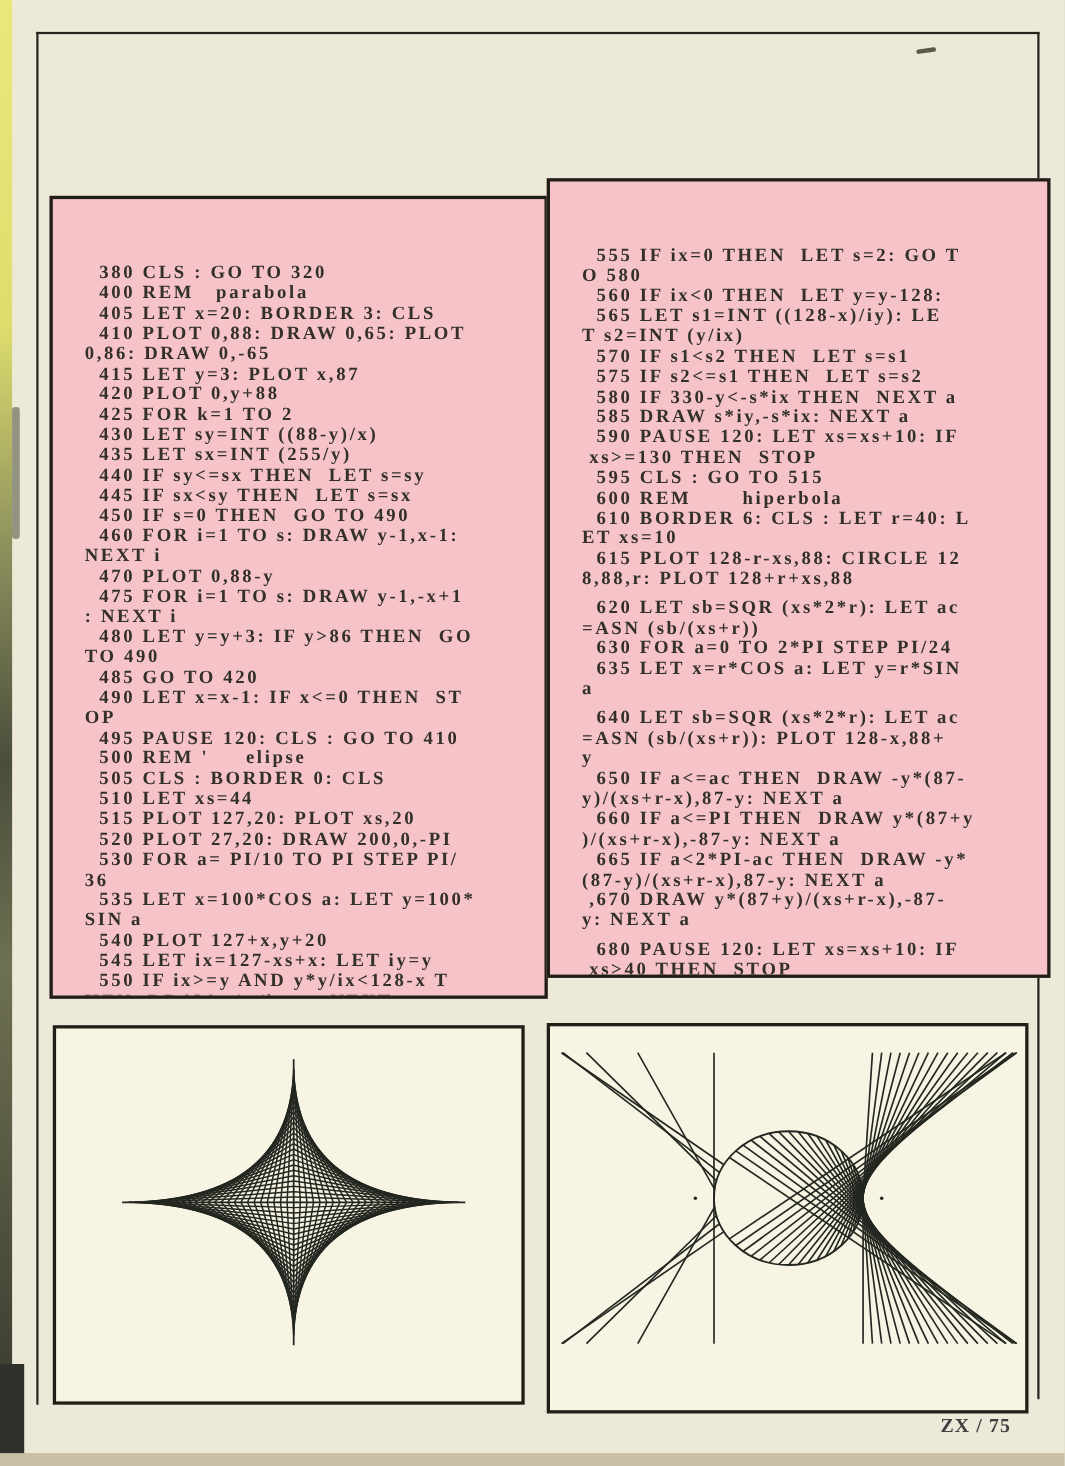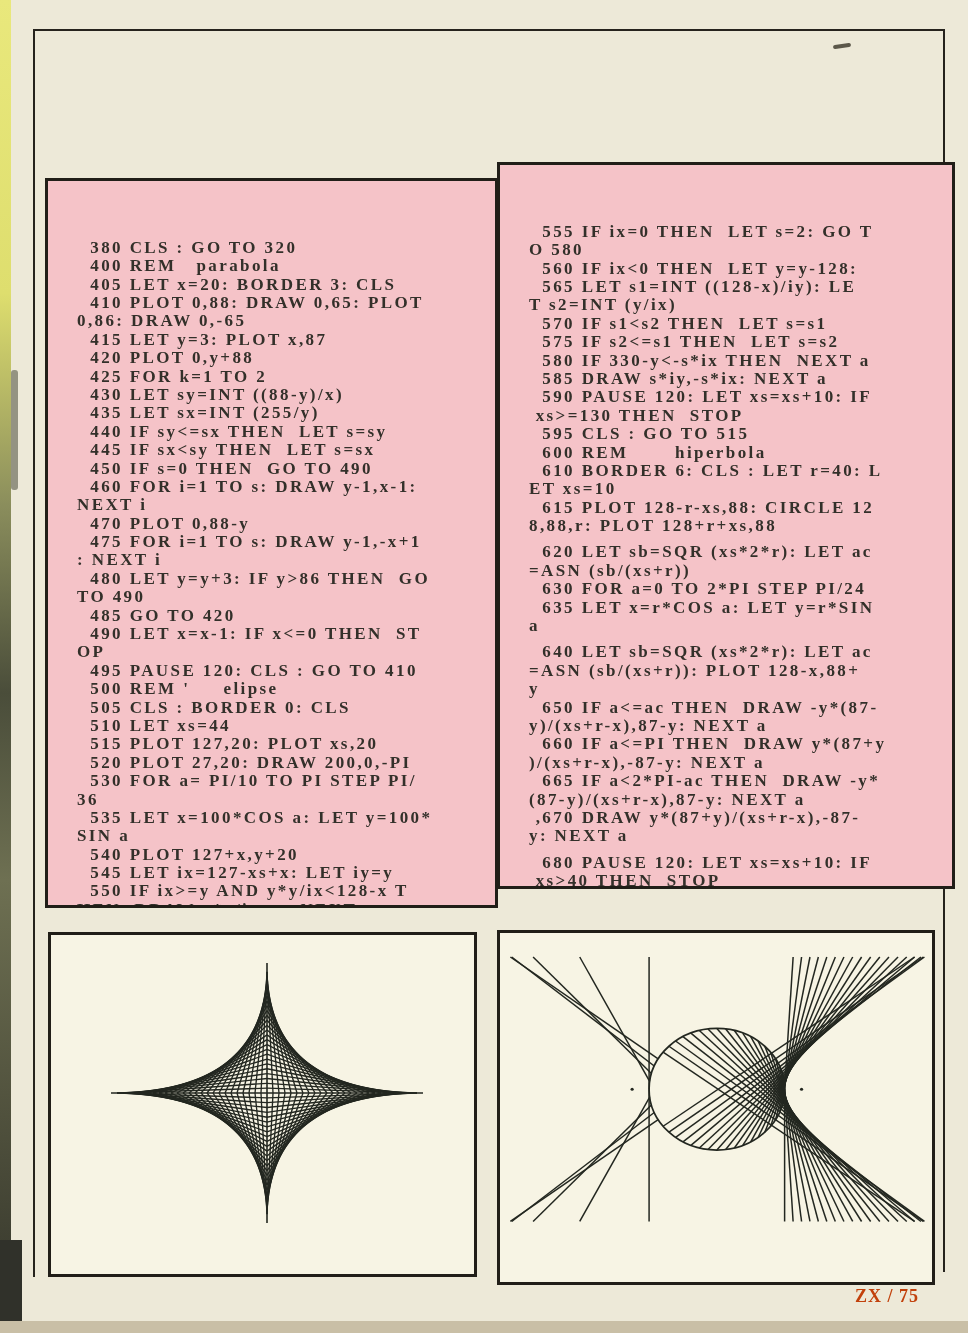--- a/index.html
+++ b/index.html
@@ -37,21 +37,21 @@
   #code-right{left:497px;top:162px; width:432px; height:721px;}
 
   .figure-panel{position:absolute;background:#f7f4e4;border:3px solid #211e18;}
   #fig-left {left:48px; top:932px;width:423px;height:339px;}
   #fig-right{left:497px;top:930px;width:432px;height:349px;}
   .figure-panel svg{display:block;}
 
   .footer{
     position:absolute;left:855px;top:1286px;width:100px;
     font-family:"Liberation Serif","DejaVu Serif",serif;
-    font-weight:bold;font-size:18px;color:#c2410c;letter-spacing:1px;
+    font-weight:bold;font-size:18px;color:#404040;letter-spacing:1px;
   }
 </style>
 </head>
 <body>
 
 <div id="page">
 
   <div class="edge-left"></div>
   <div class="smudge-l"></div>
   <div class="edge-bottom-dark"></div>

